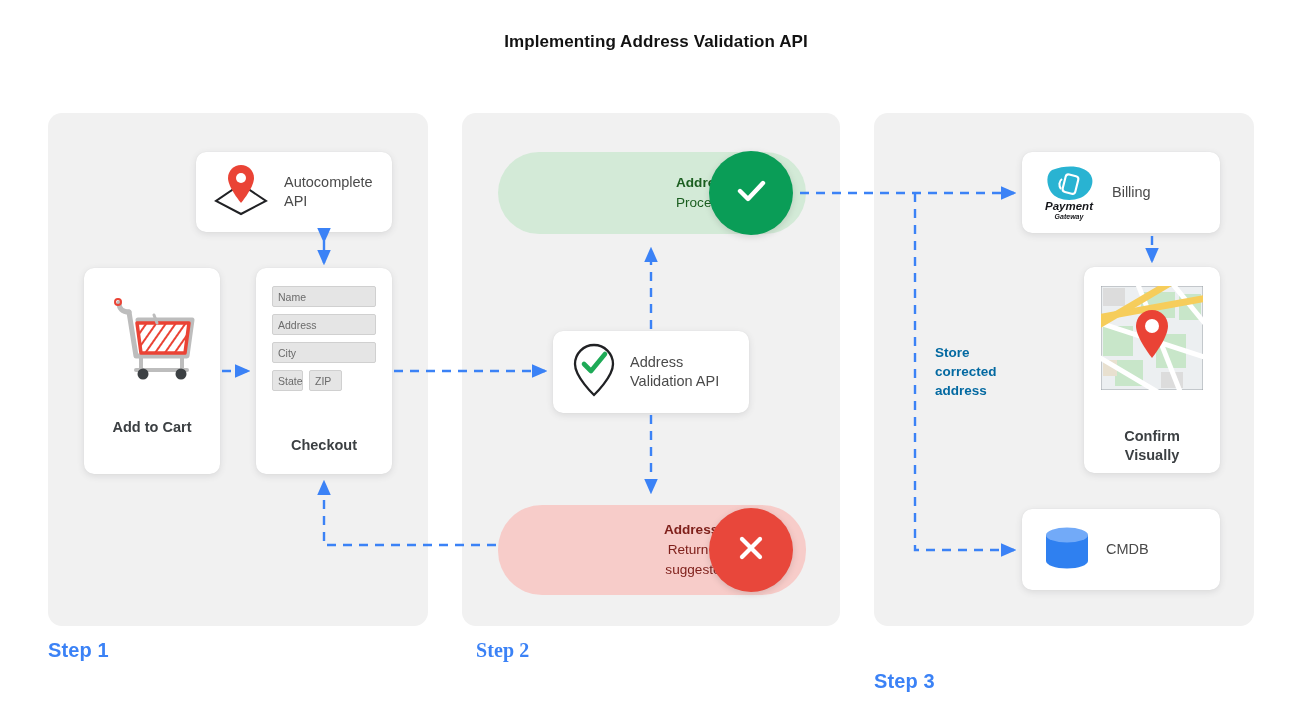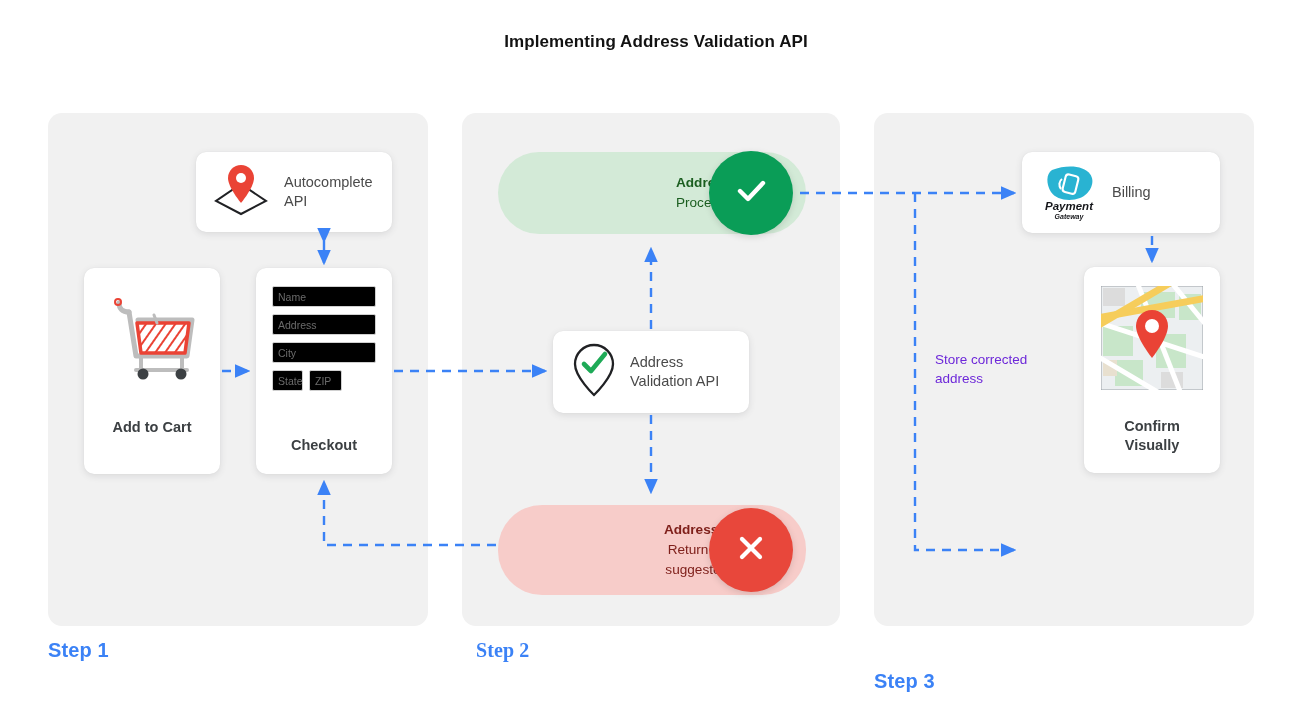--- a/index.html
+++ b/index.html
@@ -95,21 +95,21 @@
   .field-stack {
     position: absolute;
     left: 16px; top: 18px;
     width: 104px;
   }
   .field {
     box-sizing: border-box;
     height: 21px;
     border: 1px solid #d0d0d0;
     border-radius: 2px;
-    background: #000000;
+    background: #e5e5e5;
     font-size: 10.5px;
     color: #6b6b6b;
     display: flex;
     align-items: center;
     padding-left: 5px;
     margin-bottom: 7px;
   }
   .field-row { display: flex; gap: 6px; }
   .field-row .field { margin-bottom: 0; }
   .field.state { width: 31px; }
@@ -181,25 +181,25 @@
   }
   #circle-invalid {
     left: 709px; top: 508px; width: 84px; height: 84px;
     background: #e8473b;
     box-shadow: 0 2px 7px rgba(0,0,0,0.13);
   }
 
   
   #store-note {
     position: absolute;
-    left: 935px; top: 350px;
+    left: 935px; top: 343px;
     width: 96px;
     font-size: 13.5px;
-    font-weight: 400;
-    color: #6d28d9;
+    font-weight: 700;
+    color: #0369a1;
     line-height: 1.42;
   }
 
   
   #connectors {
     position: absolute;
     left: 0; top: 0;
     width: 1312px; height: 704px;
     pointer-events: none;
   }
@@ -348,26 +348,35 @@
           <line x1="70" y1="-4" x2="106" y2="40"></line>
         </g>
         <g stroke="#f6cd5b" stroke-width="7" fill="none">
           <line x1="-4" y1="32" x2="106" y2="12"></line>
           <line x1="-4" y1="40" x2="74" y2="-6"></line>
         </g>
         <path d="M51 24 C42 24 35 31 35 40 C35 52 51 72 51 72 C51 72 67 52 67 40 C67 31 60 24 51 24 Z" fill="#ea4335"></path>
         <circle cx="51" cy="40" r="7" fill="#ffffff"></circle>
       </svg>
     </span>
-    <div class="tile-caption" style="top:150px;">
+    <div class="tile-caption" style="top:160px;">
       <span>Confirm</span><br>
       <span>Visually</span>
     </div>
   </div>
 
+  <div class="card" id="card-cmdb">
+    <span class="icon-box">
+      <svg width="50" height="48" viewBox="0 0 50 48">
+        <path d="M4 11 L4 37 C4 41 13.4 44.5 25 44.5 C36.6 44.5 46 41 46 37 L46 11 Z" fill="#2f80f0"></path>
+        <ellipse cx="25" cy="11" rx="21" ry="7.5" fill="#72aaf8"></ellipse>
+      </svg>
+    </span>
+    <div class="card-label">CMDB</div>
+  </div>
 
   <div id="store-note">Store corrected address</div>
 
   <svg id="connectors">
     <defs>
       <marker id="arrR" viewBox="0 0 10 10" refX="8.5" refY="5" markerWidth="6.5" markerHeight="6.5" orient="auto-start-reverse">
         <path d="M 0 0.6 L 10 5 L 0 9.4 z" fill="#3b82f6"></path>
       </marker>
       <marker id="arrAny" viewBox="0 0 10 10" refX="8.5" refY="5" markerWidth="6.5" markerHeight="6.5" orient="auto">
         <path d="M 0 0.6 L 10 5 L 0 9.4 z" fill="#3b82f6"></path>

